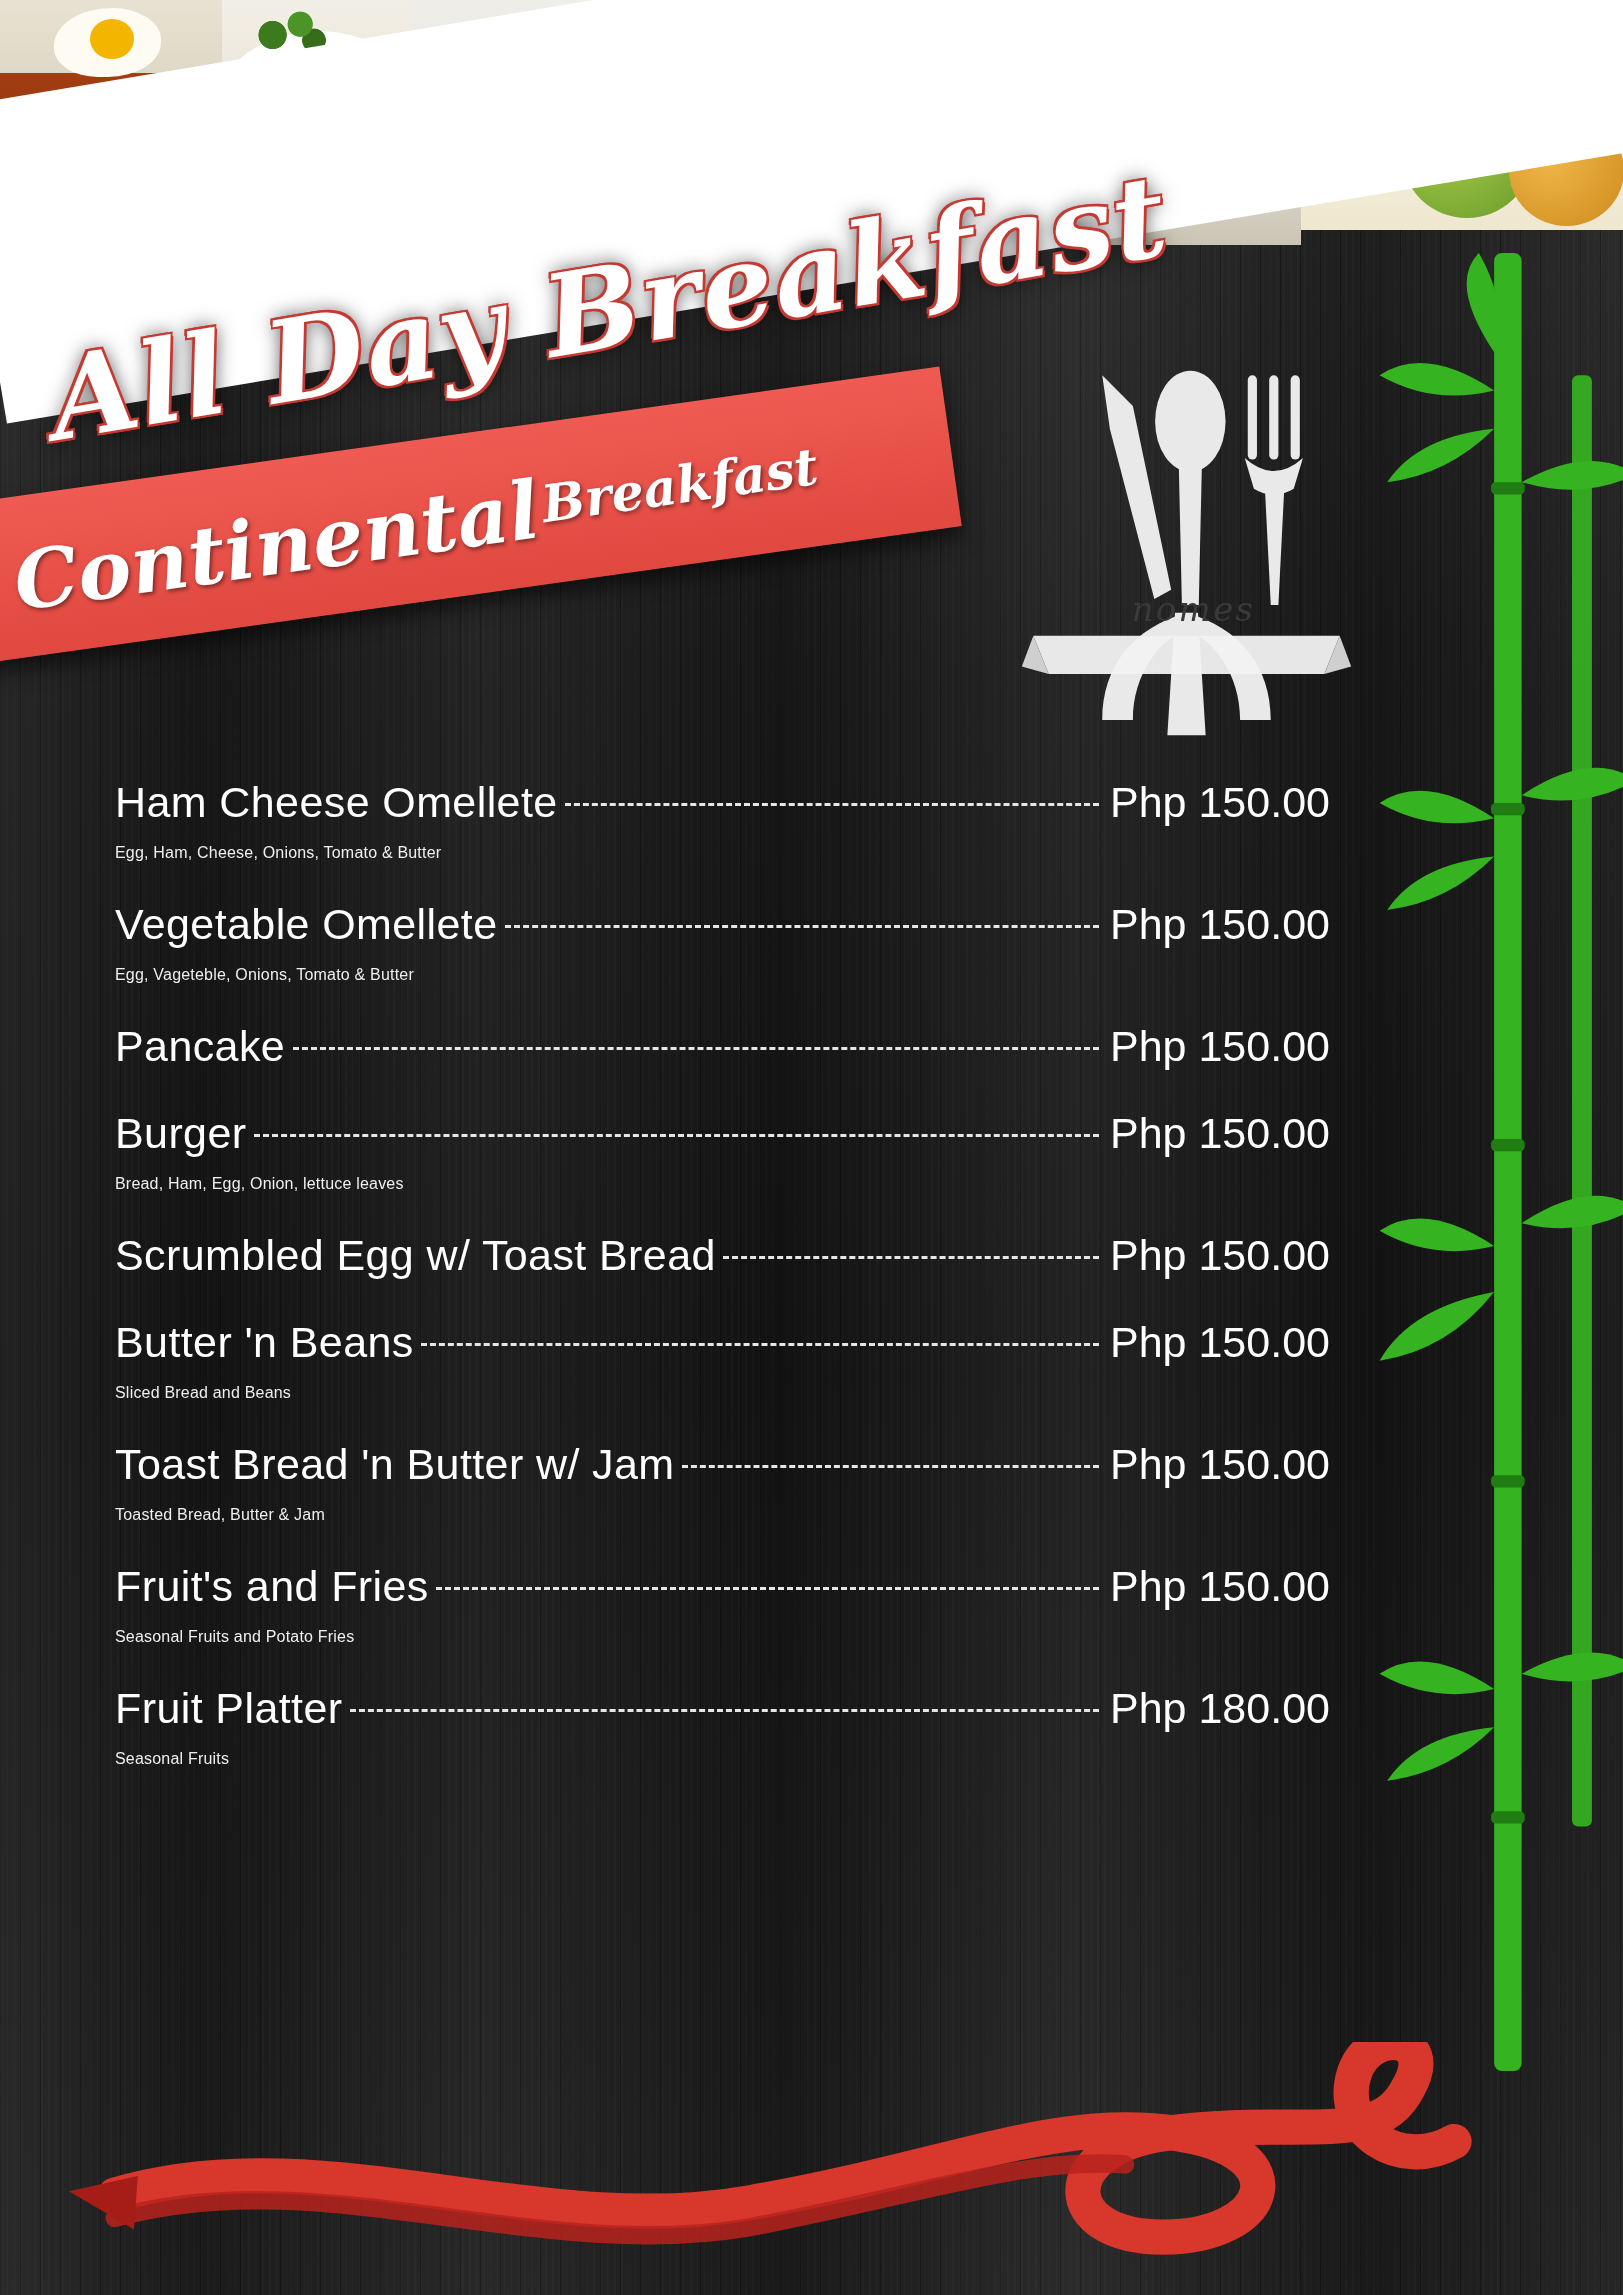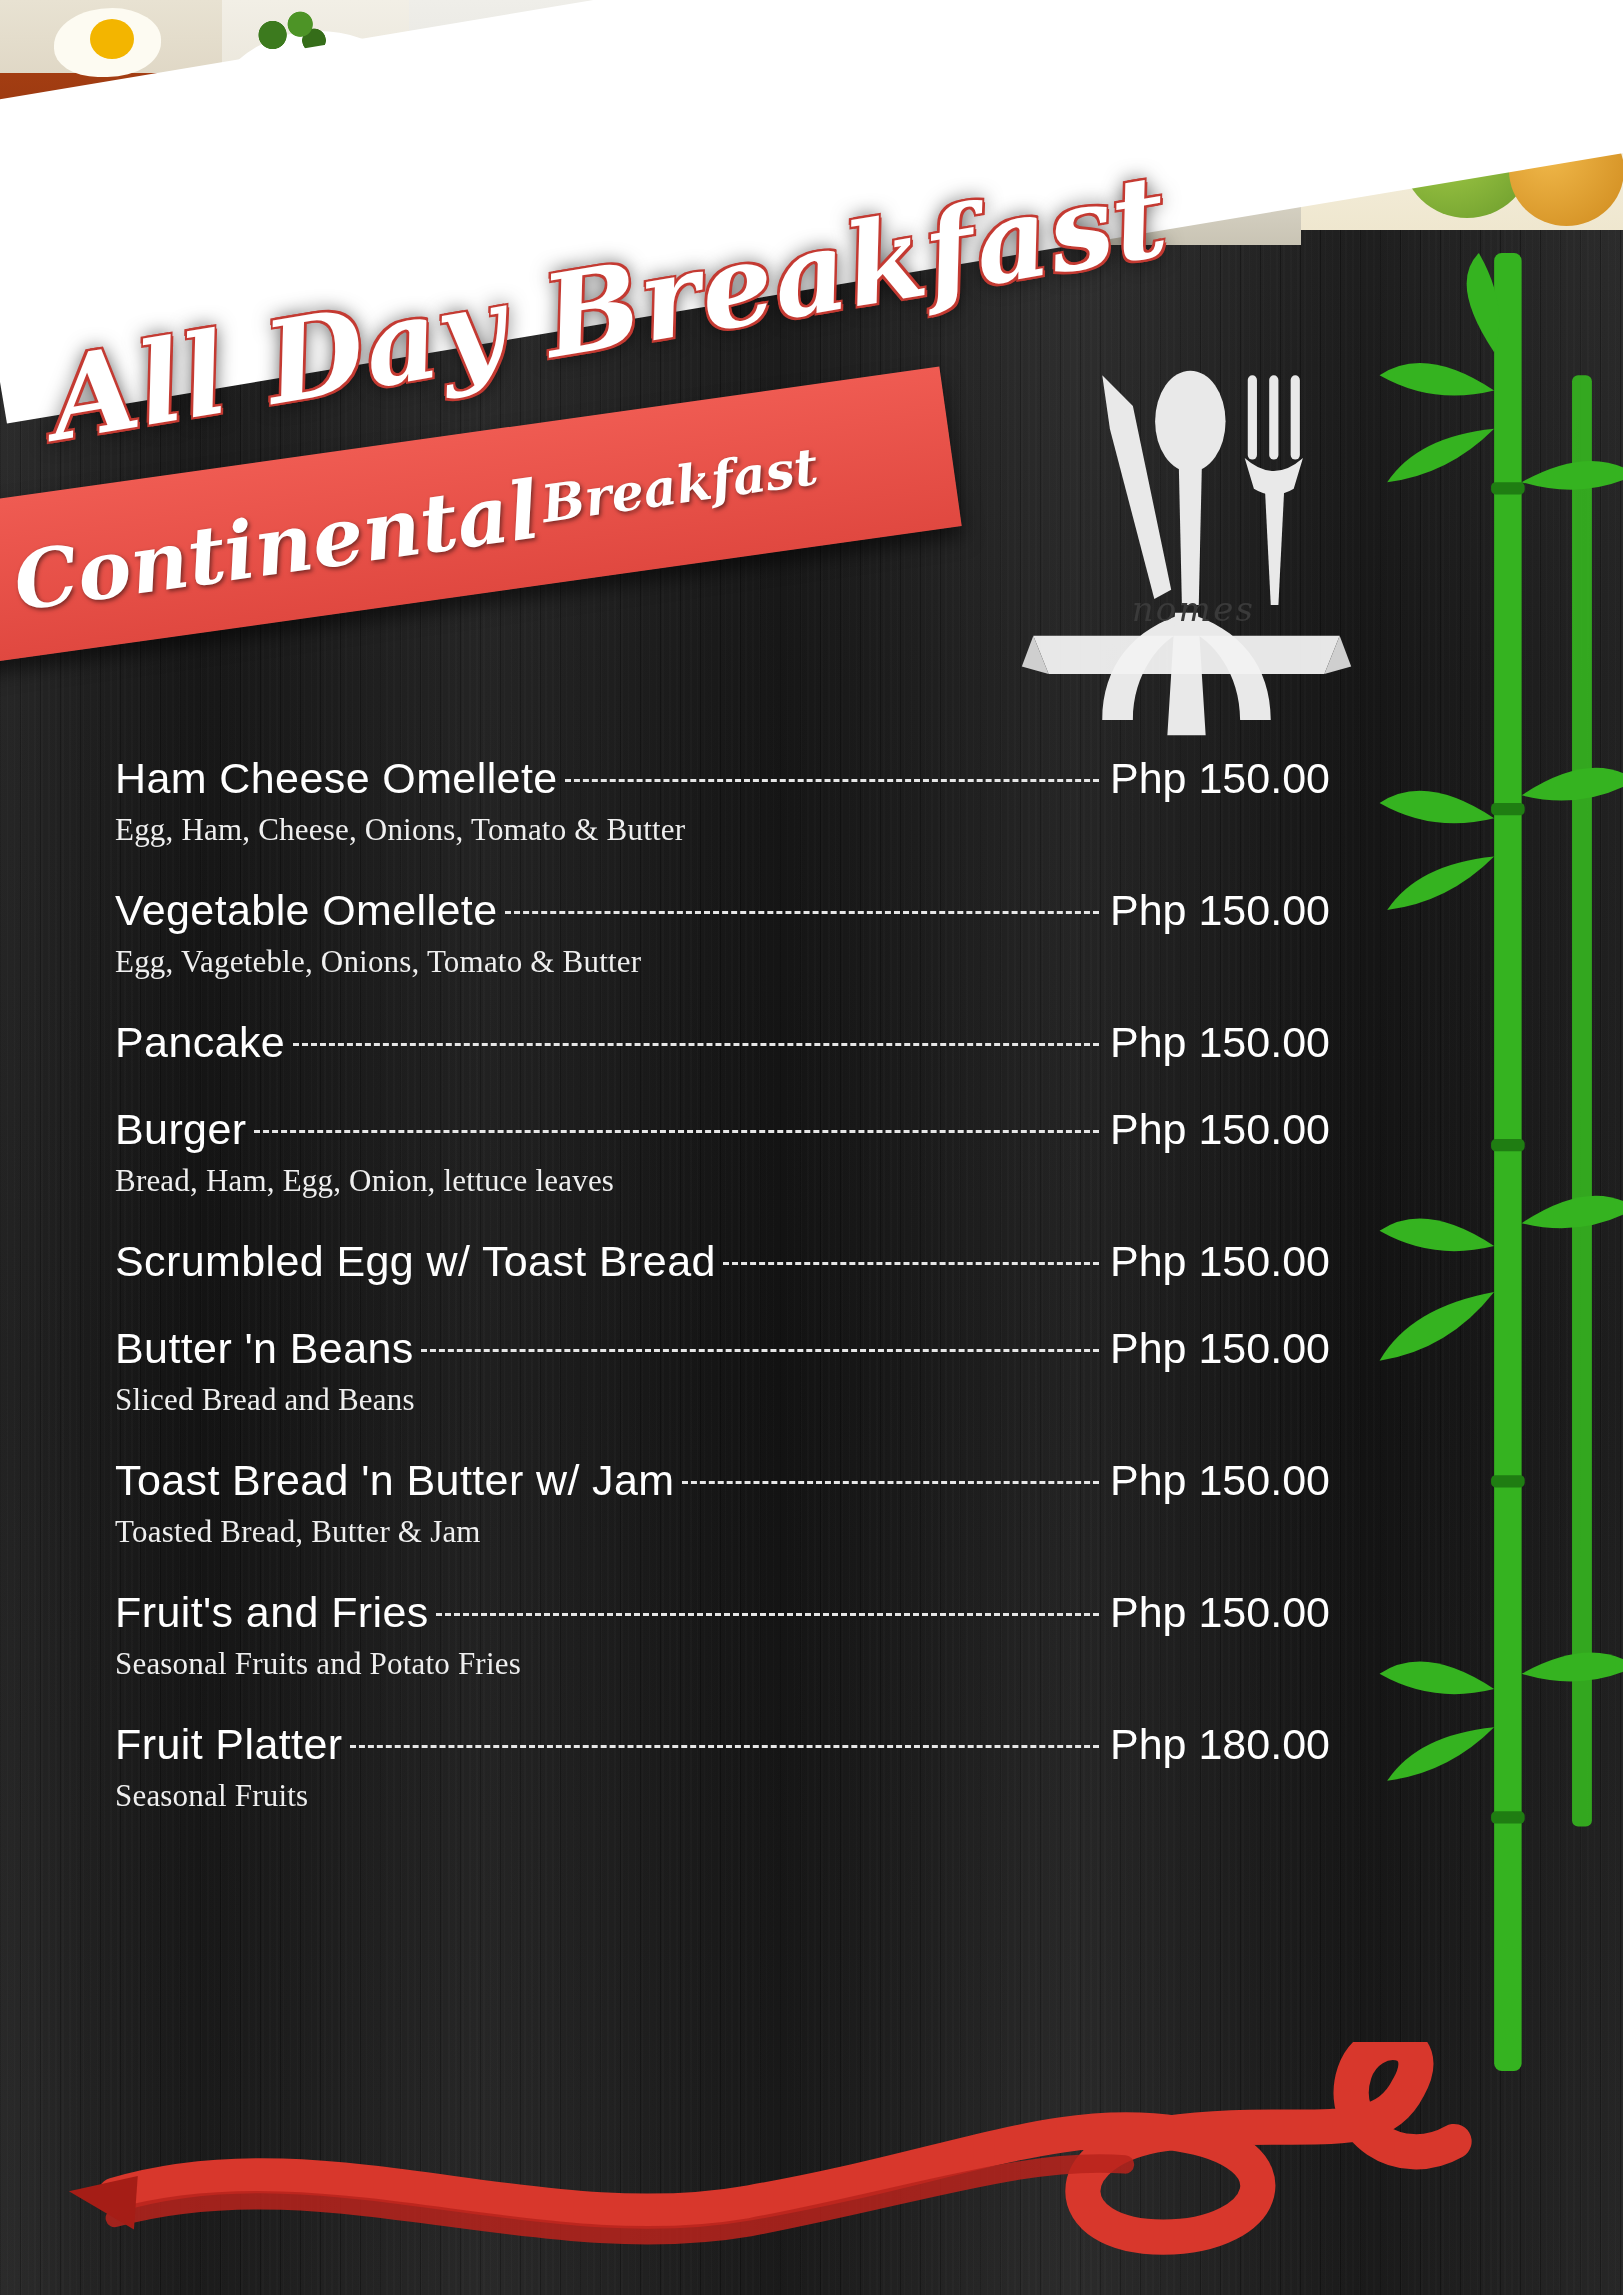--- a/index.html
+++ b/index.html
@@ -203,21 +203,21 @@
   }
 
   
   #bamboo{position:absolute;right:0;top:253px;width:275px;height:1875px;z-index:10;}
 
   
   #menu{
     position:absolute;left:115px;top:754px;width:1270px;z-index:18;
   }
   .item{margin-bottom:38px;}
-  .row{display:flex;align-items:baseline;}
+  .row{display:flex;align-items:baseline;margin-top:24px;}
   .name{
     color:#ffffff;
     font-family:"Liberation Sans", sans-serif;
     font-size:43px;
     font-weight:400;
     white-space:nowrap;
     letter-spacing:0.4px;
   }
   .dots{
     flex:1 1 auto;
@@ -234,24 +234,23 @@
   .price{
     color:#ffffff;
     font-family:"Liberation Sans", sans-serif;
     font-size:43px;
     white-space:nowrap;
     min-width:275px;
     text-align:left;
   }
   .desc{
     color:#efefef;
-    font-size:31px;
-    margin-top:9px;
+    font-size:16px;
+    margin-top:17px;
     letter-spacing:0.2px;
-    font-family:Liberation Serif, serif;
   }
 
   
   #ribbon{position:absolute;left:0;bottom:0;width:1624px;height:253px;z-index:19;}
 </style>
 </head>
 <body>
 
 <div id="page">
 

